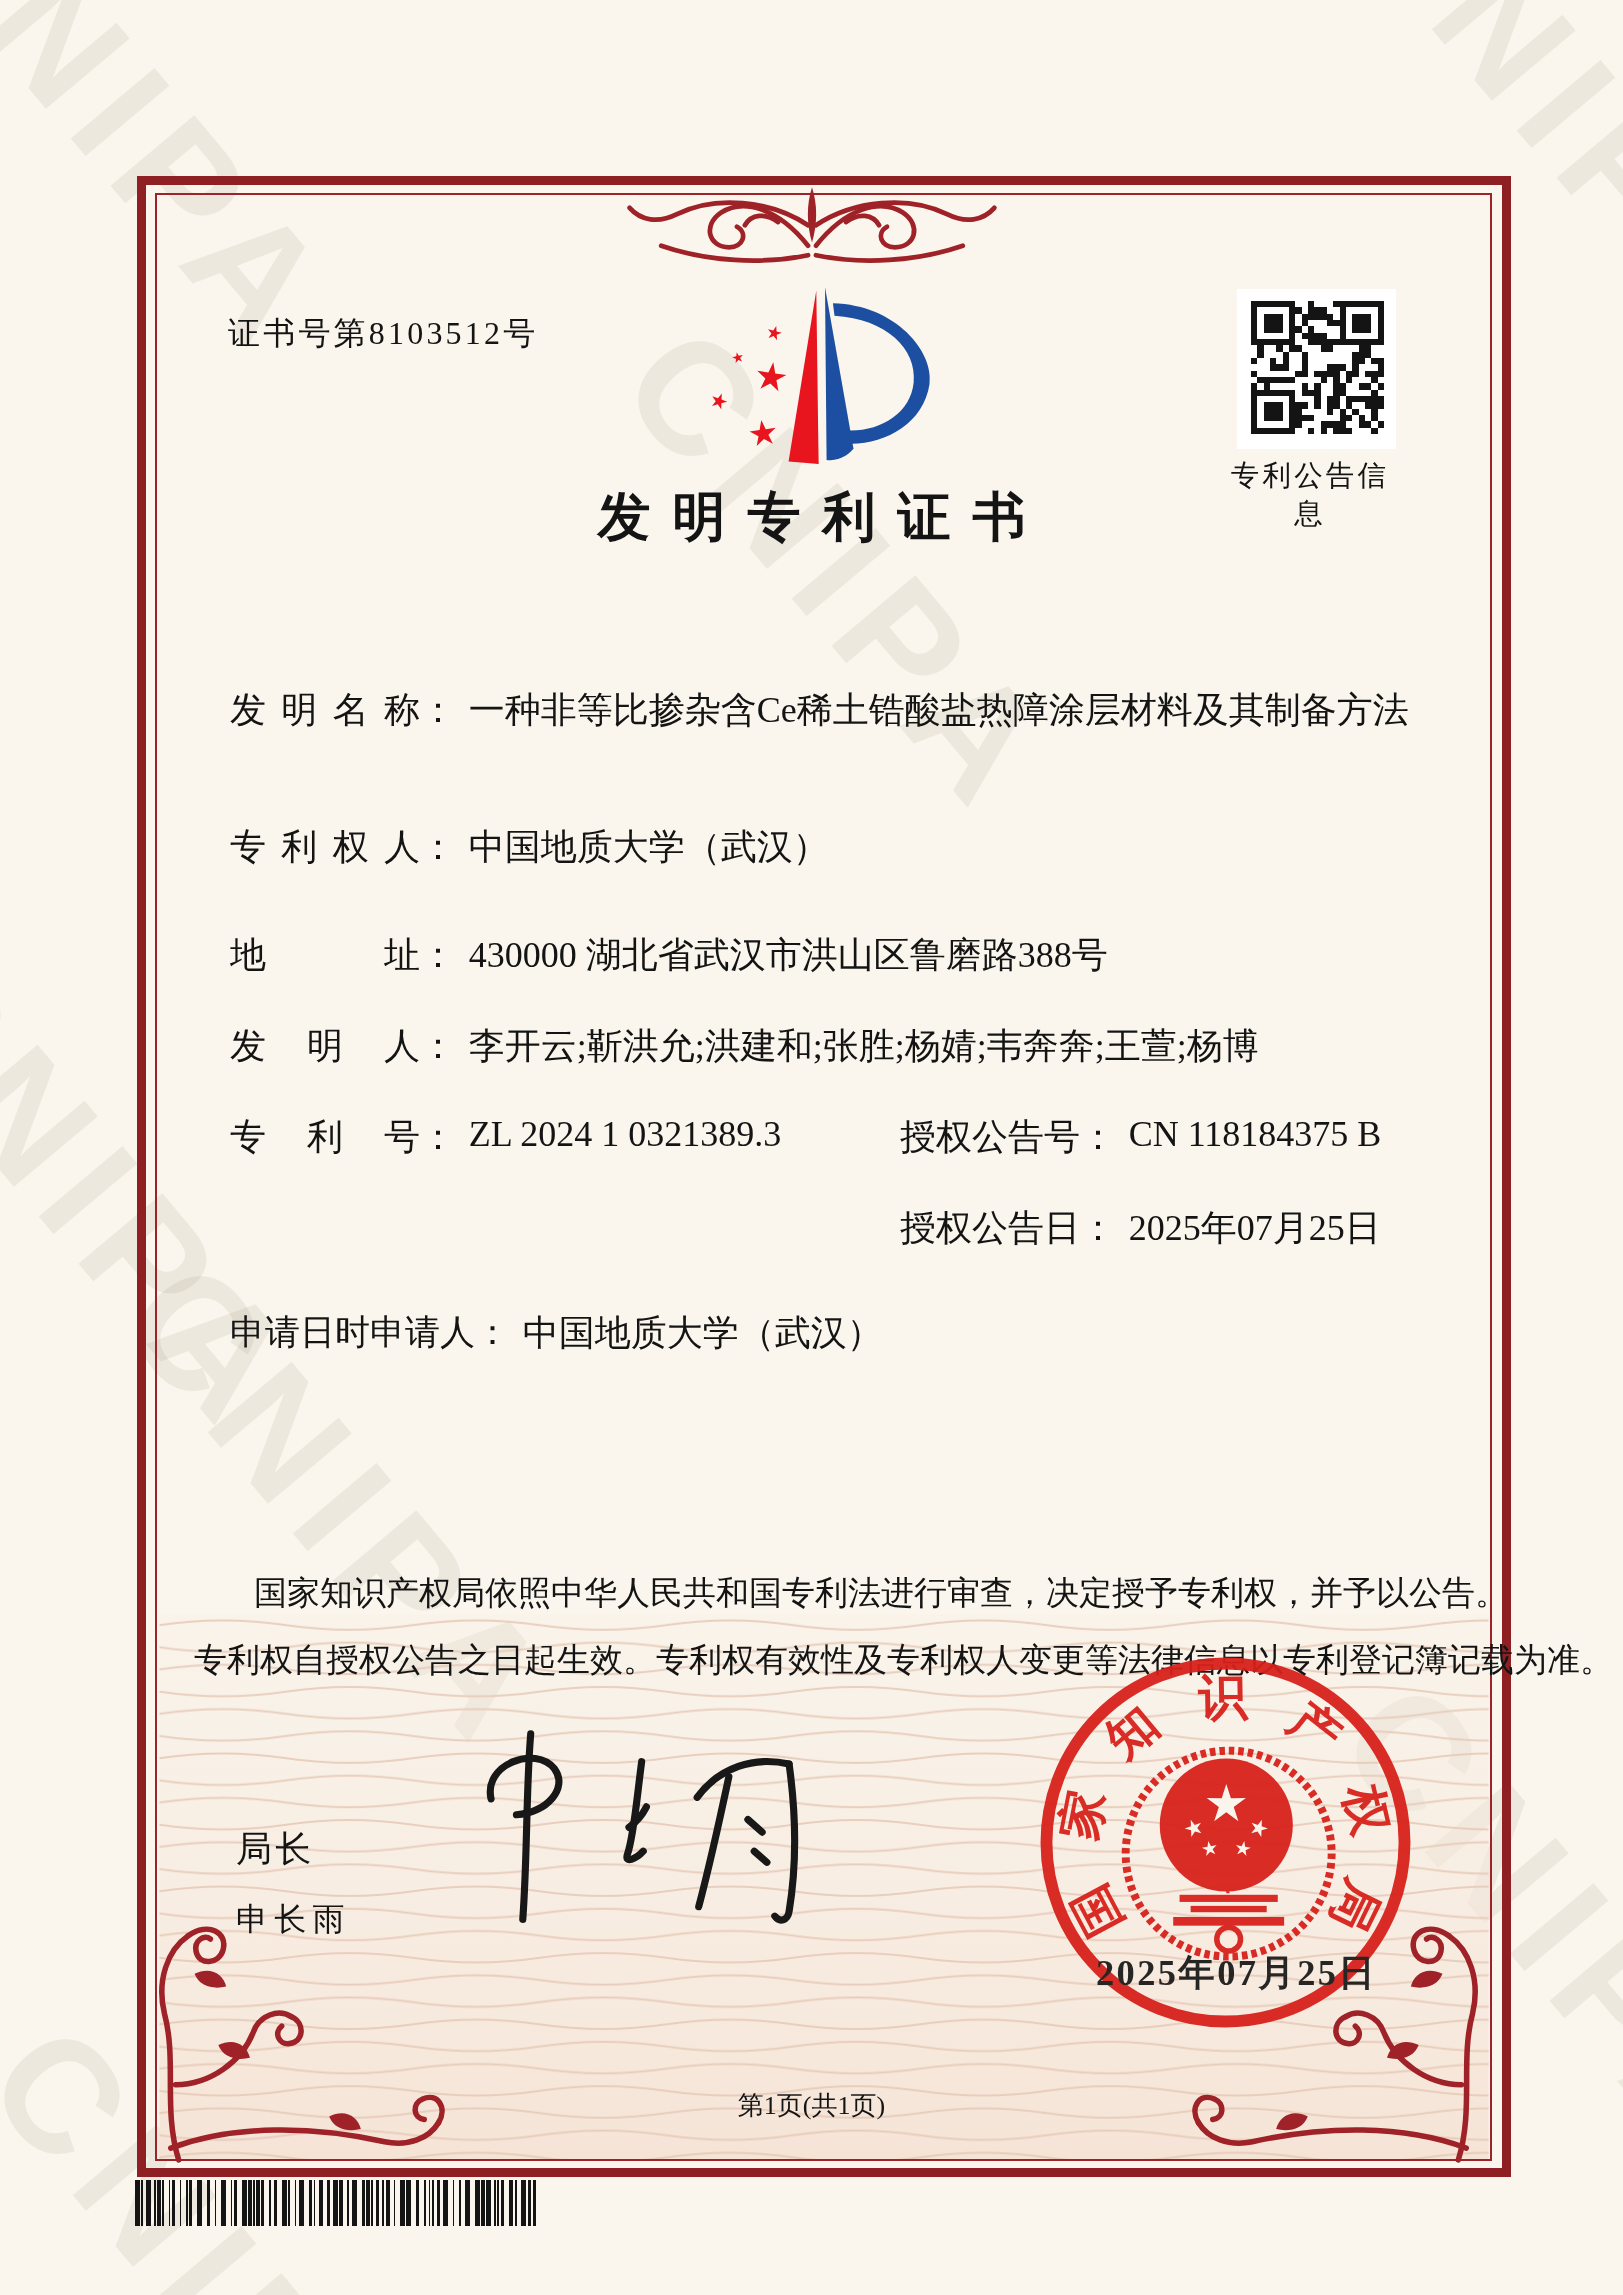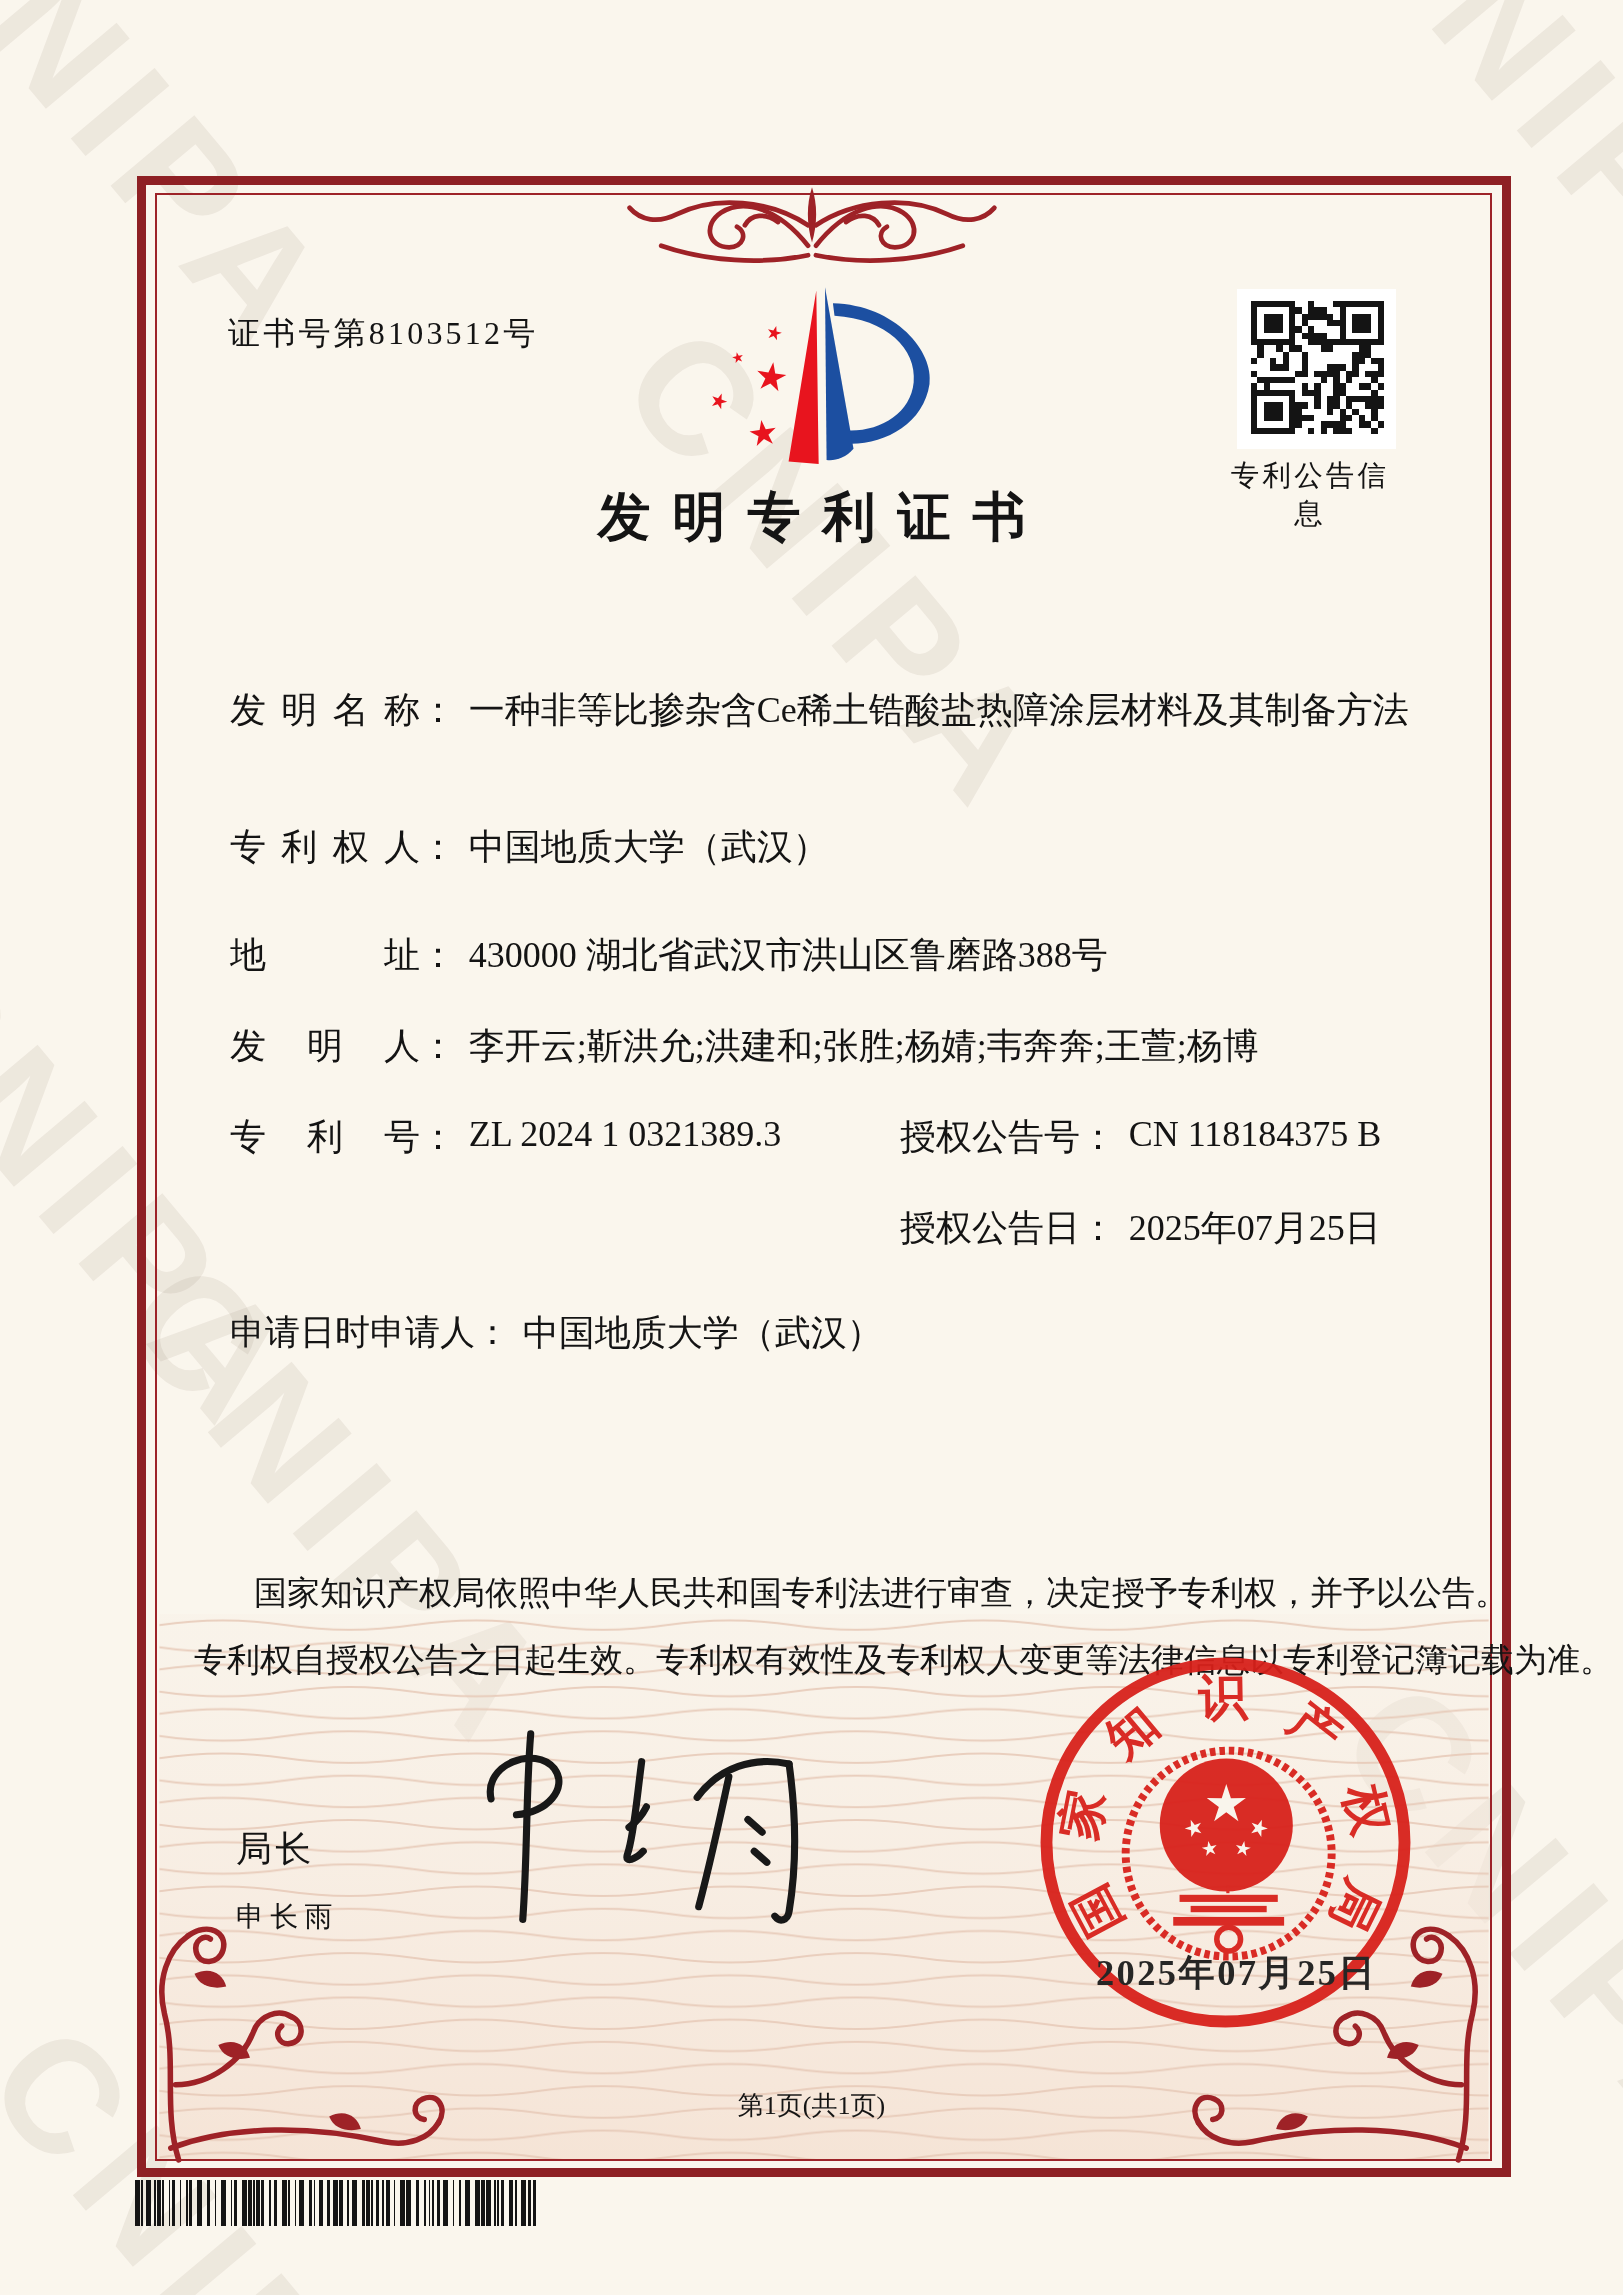--- a/index.html
+++ b/index.html
@@ -22,21 +22,21 @@
   .row .lbl{display:inline-block;width:190px;text-align:justify;text-align-last:justify;vertical-align:top;}
   .row .lbl-auto{display:inline-block;vertical-align:top;text-align:center;}
   .row .colon{display:inline-block;margin-right:12.7px;}
   .row .val{display:inline-block;vertical-align:top;}
   .row.small{font-size:35px;font-family:Liberation Mono, monospace;}
   .statement{position:absolute;left:194px;top:1560px;width:1268px;font-size:33px;
              line-height:67px;white-space:nowrap;}
   .statement .l1{display:block;text-indent:60px;}
   .statement .l2{display:block;}
   .sig-title{left:236px;top:1825px;font-size:36px;letter-spacing:3.2px;}
-  .sig-name{left:236px;top:1898px;font-size:28px;letter-spacing:6.3px;}
+  .sig-name{left:236px;top:1898px;font-size:32px;letter-spacing:6.3px;}
   .footer-page{left:0;right:0;top:2088px;text-align:center;font-size:26px;}
   .barcode{left:135px;top:2180px;width:415px;height:46px;font-size:0;}
   .barcode span{display:inline-block;height:100%;background:#141414;}
   svg{display:block;}
   .seal-char{font-size:62px;font-weight:bold;fill:#d8201a;font-family:"Liberation Serif",serif;}
   .seal-date{font-size:46px;font-weight:bold;fill:#1a1a1a;letter-spacing:3px;
              font-family:"Liberation Serif",serif;}
 </style>
 </head>
 <body>

